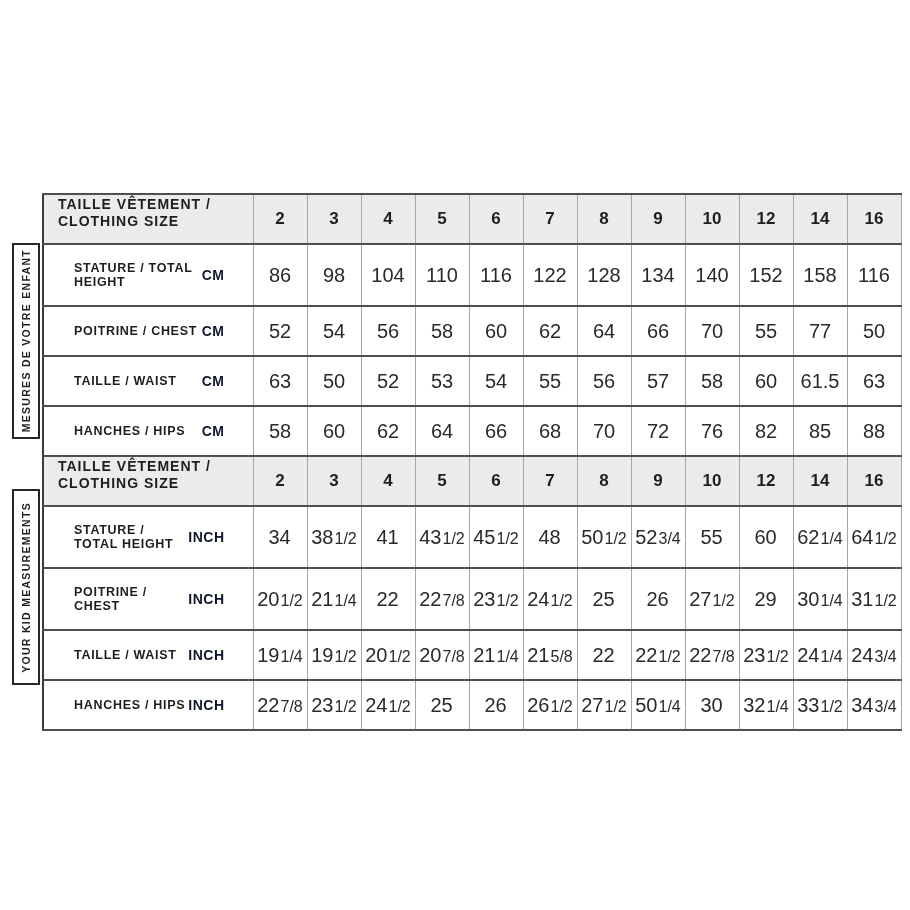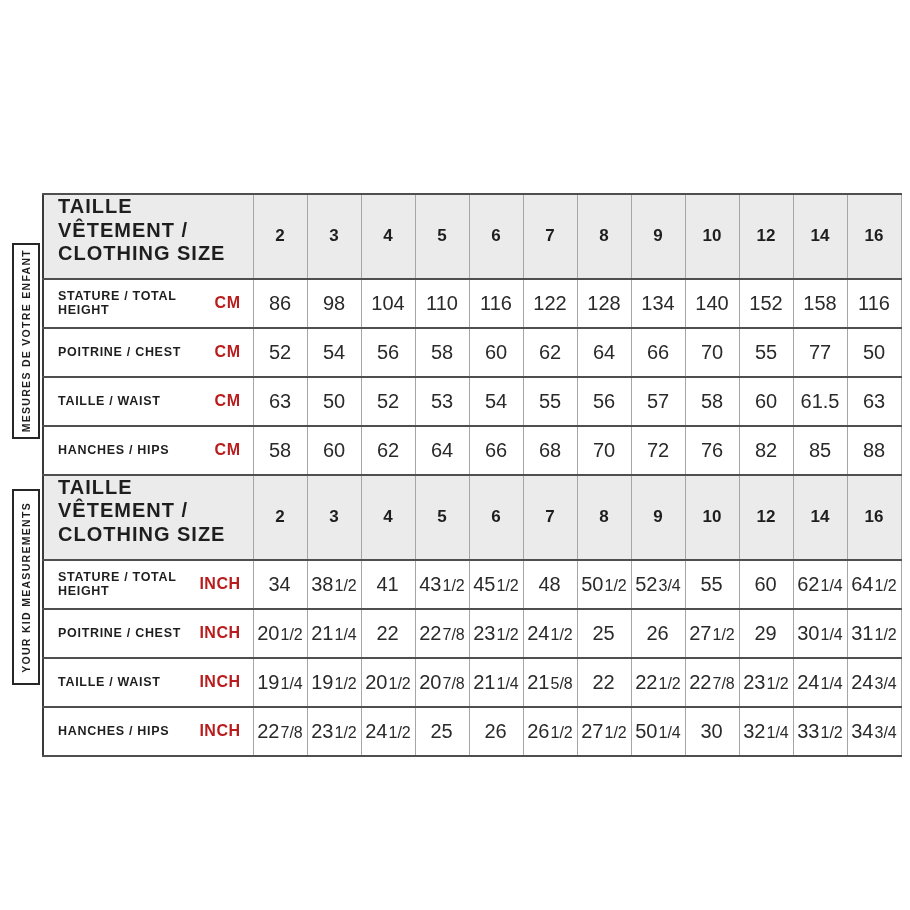--- a/index.html
+++ b/index.html
@@ -39,32 +39,32 @@
     border-top: 2px solid #4f4f4f;
     border-bottom: 2px solid #4f4f4f;
     border-left: 1px solid #a6a6a6;
     border-right: 1px solid #a6a6a6;
   }
   .edge-l { border-left: 2px solid #3a3a3a; }
 
   tr.hdr th { background: #ebebeb; height: 50px; }
   th.hlabel {
     text-align: left; padding: 0 10px 12px 14px;
-    font-size: 20px; line-height: 1.18; letter-spacing: 1px; font-weight: bold;
+    font-size: 14px; line-height: 1.18; letter-spacing: 1px; font-weight: bold;
   }
   th.s { font-size: 17px; font-weight: bold; }
 
   tr.data td { height: 49px; }
-  td.lab { padding: 0; }
+  td.lab { padding: 16px; }
   .labwrap {
     display: flex; justify-content: space-between; align-items: center;
     padding: 0 12px 0 14px;
   }
   .rowlabel { font-size: 12.5px; font-weight: bold; letter-spacing: 0.7px; }
-  .unit { font-size: 16px; font-weight: bold; letter-spacing: 0.5px; color: #b91c1c; }
+  .unit { font-size: 14px; font-weight: bold; letter-spacing: 0.5px; color: #0f172a; }
 
   td.v { text-align: center; font-size: 20px; font-weight: 400; color: #2a2a2a; }
   td.v .f { font-size: 16px; margin-left: 1px; }
 </style>
 </head>
 <body>
 
 <div class="chart-wrap">
 
   <div class="side-band cm">

